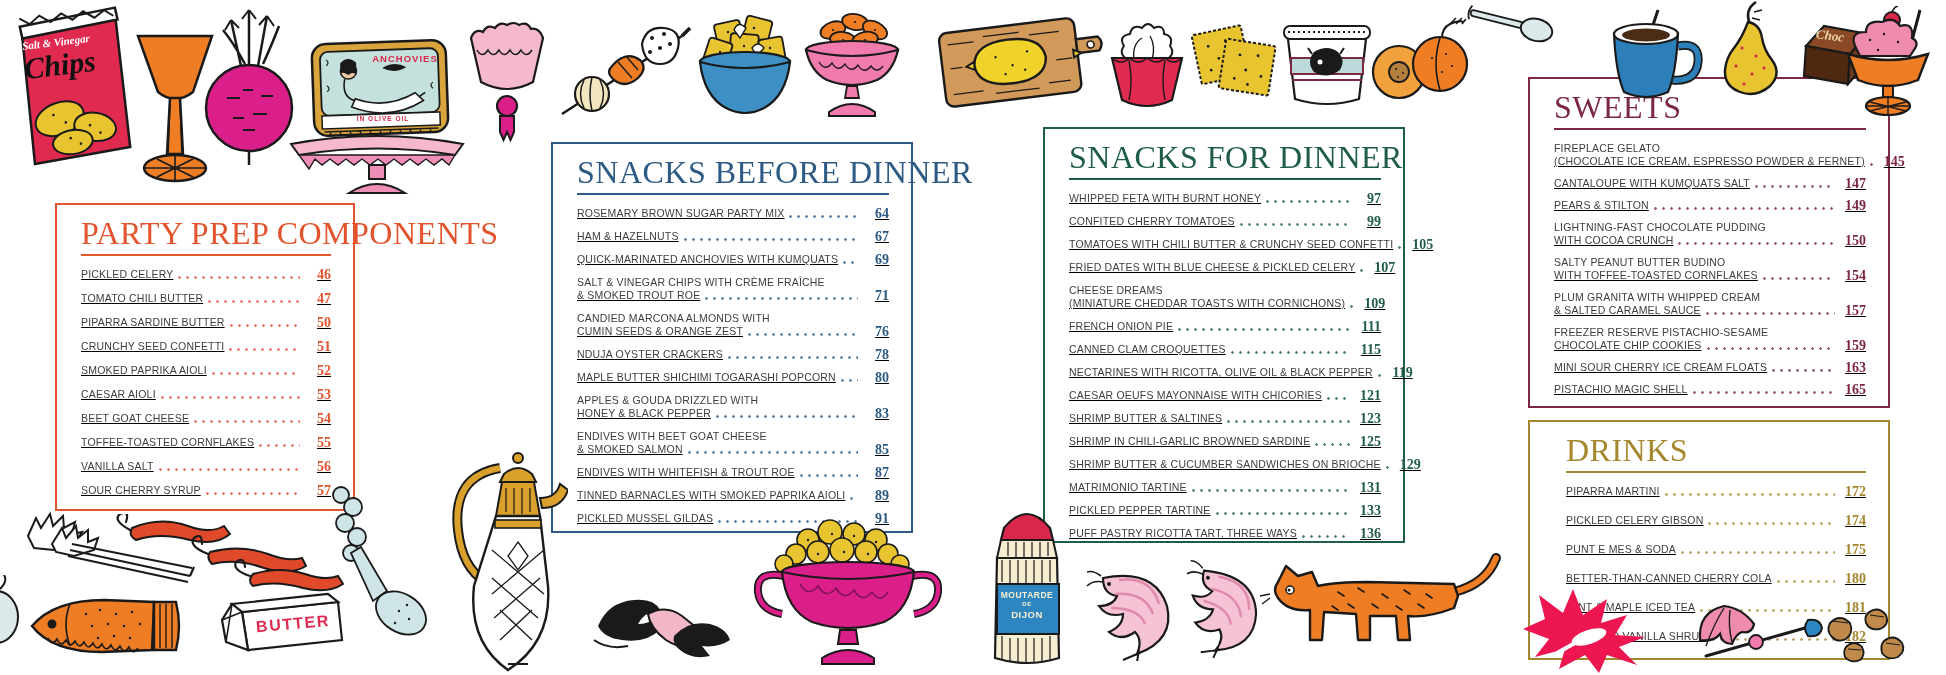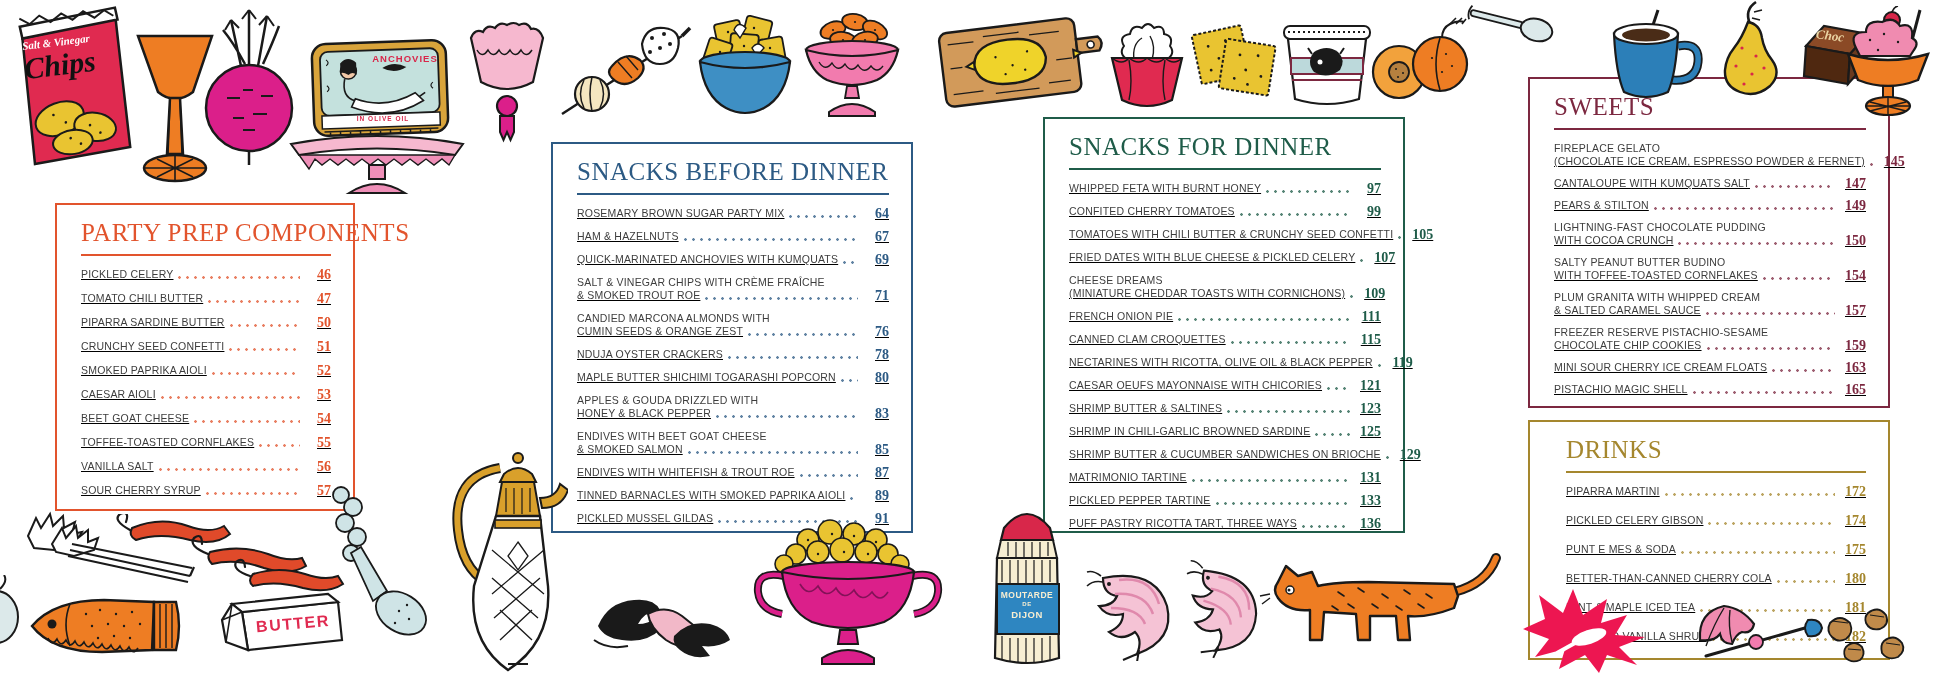--- a/index.html
+++ b/index.html
@@ -3,21 +3,21 @@
 <meta charset="utf-8">
 <style>
   html,body{margin:0;padding:0;}
   body{width:1946px;height:675px;position:relative;background:#ffffff;overflow:hidden;
        font-family:"Liberation Sans",sans-serif;}
   #canvas{position:absolute;left:0;top:0;width:1946px;height:675px;background:#fff;}
 
   
   .menu-box{position:absolute;background:#fff;border:2px solid var(--c,#333);
             box-sizing:border-box;padding:13px 22px 8px 24px;}
-  .box-title{font-family:"Liberation Serif",serif;font-size:25px;letter-spacing:.5px;
+  .box-title{font-family:"Liberation Serif",serif;font-size:32px;letter-spacing:.5px;
              color:var(--c);line-height:30px;white-space:nowrap;}
   .title-rule{height:2px;background:var(--c);margin:6px 0 12px 0;}
   .mrow{margin-bottom:var(--rowgap,10px);}
   .mline,.mlbl{font-size:10.5px;line-height:13px;letter-spacing:.2px;color:#3d3d3d;white-space:nowrap;}
   .mlast{display:flex;align-items:flex-end;text-decoration:underline;}
   .mdots{flex:1 1 auto;min-width:4px;height:3px;margin:0 5px 2px 5px;opacity:.75;
          background-image:radial-gradient(circle at 1.5px 1.5px,var(--c) 1.2px,transparent 1.5px);
          background-size:8px 3px;background-repeat:repeat-x;}
   .mpg{font-family:"Liberation Serif",serif;font-size:14px;font-weight:700;color:var(--c);
        min-width:26px;text-align:right;line-height:13px;}
@@ -215,21 +215,21 @@
         <div class="mrow">
           <div class="mlast">
             <span class="mlbl">PICKLED MUSSEL GILDAS</span>
             <span class="mdots"></span>
             <span class="mpg">91</span>
           </div>
         </div>
       </div>
   </div>
 
-  <div class="menu-box" style="left: 1043px; top: 117px; width: 362px; height: 416px; --rowgap: 10px; --c: #1F5C49;">
+  <div class="menu-box" style="left: 1043px; top: 127px; width: 362px; height: 416px; --rowgap: 10px; --c: #1F5C49;">
     <div class="box-title">SNACKS FOR DINNER</div>
     <div class="title-rule"></div>
     <div class="items">
         <div class="mrow">
           <div class="mlast">
             <span class="mlbl">WHIPPED FETA WITH BURNT HONEY</span>
             <span class="mdots"></span>
             <span class="mpg">97</span>
           </div>
         </div>

